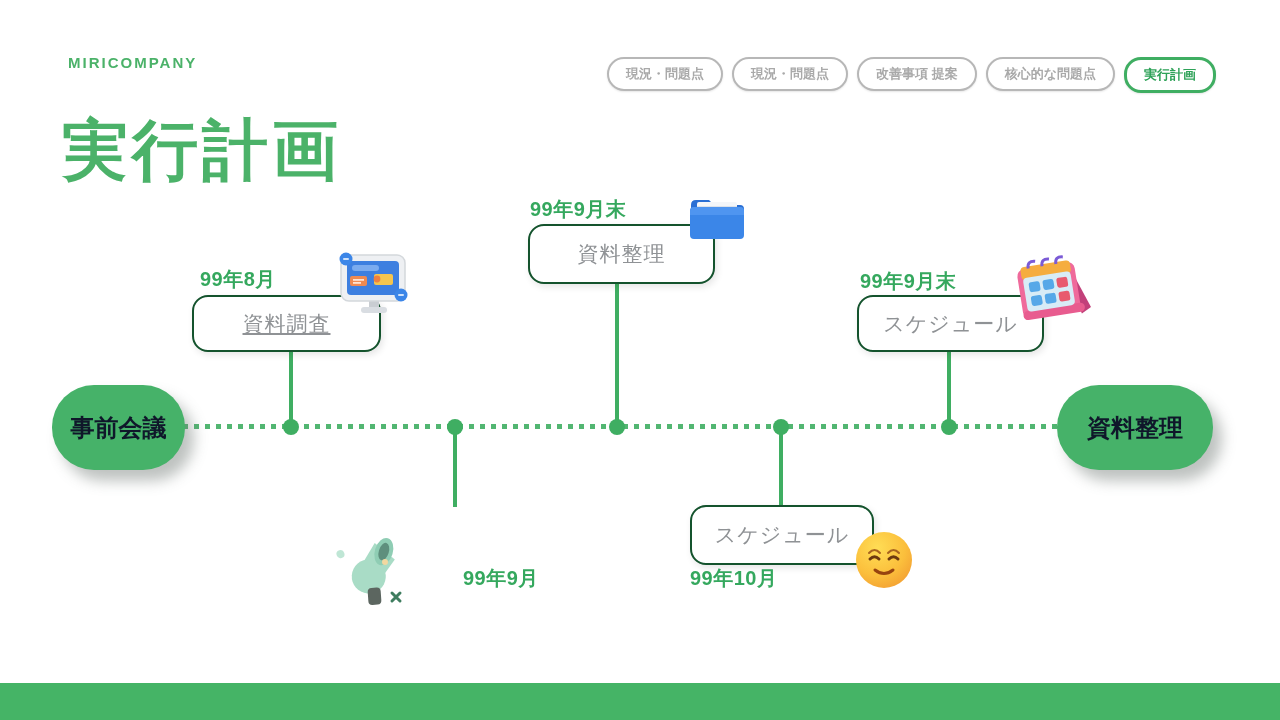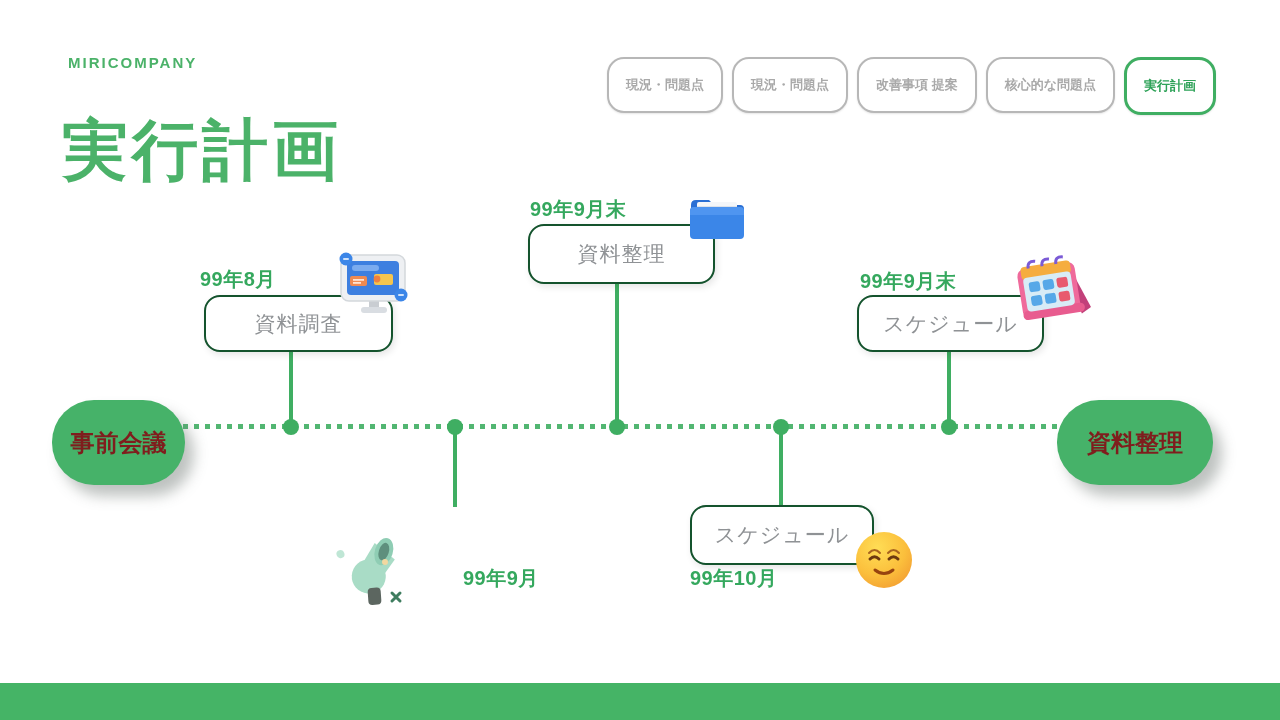--- a/index.html
+++ b/index.html
@@ -7,41 +7,41 @@
     position:relative;width:1280px;height:720px;background:#ffffff;
     overflow:hidden;font-family:"Liberation Sans","DejaVu Sans",sans-serif;
   }
   
   .brand{
     position:absolute;left:68px;top:54px;
     font-size:15px;font-weight:800;letter-spacing:2px;color:#4bb269;text-align:right;
   }
   .nav{position:absolute;top:57px;right:64px;display:flex;gap:9px;}
   .pill{
-    height:26px;padding:13px 17px;display:flex;align-items:center;justify-content:center;
+    height:26px;padding:2px 17px;display:flex;align-items:center;justify-content:center;
     border:2px solid #b7b7b7;border-radius:17px;background:#fff;
     color:#a9a9a9;font-size:13px;font-weight:700;white-space:nowrap;
     box-shadow:0 1px 2px rgba(0,0,0,.10);
   }
   .pill.active{border:3px solid #3fae62;color:#2ea258;font-weight:800;}
   
   .title{
     position:absolute;left:62px;top:106px;
     font-size:66px;font-weight:900;color:#4bb269;letter-spacing:4px;
   }
   
   .dotline{
     position:absolute;left:150px;top:424px;width:980px;height:5px;
     background:repeating-linear-gradient(90deg,#3fae62 0 5px,transparent 5px 11px);
     opacity:.9;
   }
   .endcap{
     position:absolute;top:385px;height:85px;display:flex;align-items:center;justify-content:center;
-    background:#46b269;border-radius:42px;color:#7f1d1d;font-weight:800;font-size:24px;
-    box-shadow:9px 11px 14px rgba(110,120,115,.45);z-index:3;margin-top:15px;
+    background:#46b269;border-radius:42px;color:#0f172a;font-weight:800;font-size:24px;
+    box-shadow:9px 11px 14px rgba(110,120,115,.45);z-index:3;
   }
   .endcap.start{left:52px;width:133px;}
   .endcap.end{left:1057px;width:156px;}
   .node{
     position:absolute;width:16px;height:16px;border-radius:50%;
     background:#3fae62;top:419px;z-index:2;
   }
   .connector{position:absolute;width:4px;background:#3fae62;z-index:1;}
   .msbox{
     position:absolute;background:#fff;border:2px solid #14532d;border-radius:16px;
@@ -97,21 +97,21 @@
   <div class="node" style="left:773px;"></div>
   <div class="node" style="left:941px;"></div>
 
   <div class="connector" style="left:289px;top:348px;height:79px;"></div>
   <div class="connector" style="left:453px;top:427px;height:80px;"></div>
   <div class="connector" style="left:615px;top:280px;height:147px;"></div>
   <div class="connector" style="left:779px;top:427px;height:80px;"></div>
   <div class="connector" style="left:947px;top:348px;height:79px;"></div>
 
   <div class="msdate" style="left:200px;top:266px;">99年8月</div>
-  <div class="msbox" style="left:204px;top:295px;width:185px;height:53px;">
+  <div class="msbox" style="left:192px;top:295px;width:185px;height:53px;text-decoration:underline;">
     <span>資料調査</span>
   </div>
   <div class="icon" style="left:337px;top:250px;">
     <svg width="74" height="68" viewBox="0 0 74 68">
       <rect x="32" y="48" width="10" height="10" fill="#c9cdd2"></rect>
       <rect x="24" y="57" width="26" height="6" rx="3" fill="#d9dde2"></rect>
       <rect x="4" y="5" width="64" height="46" rx="8" fill="#eef0f3" stroke="#d4d8dc" stroke-width="1.5"></rect>
       <rect x="10" y="11" width="52" height="34" rx="4" fill="#3d7fe0"></rect>
       <rect x="15" y="15" width="27" height="6" rx="3" fill="#7babef"></rect>
       <rect x="37" y="24" width="19" height="11" rx="2" fill="#f6c54d"></rect>

